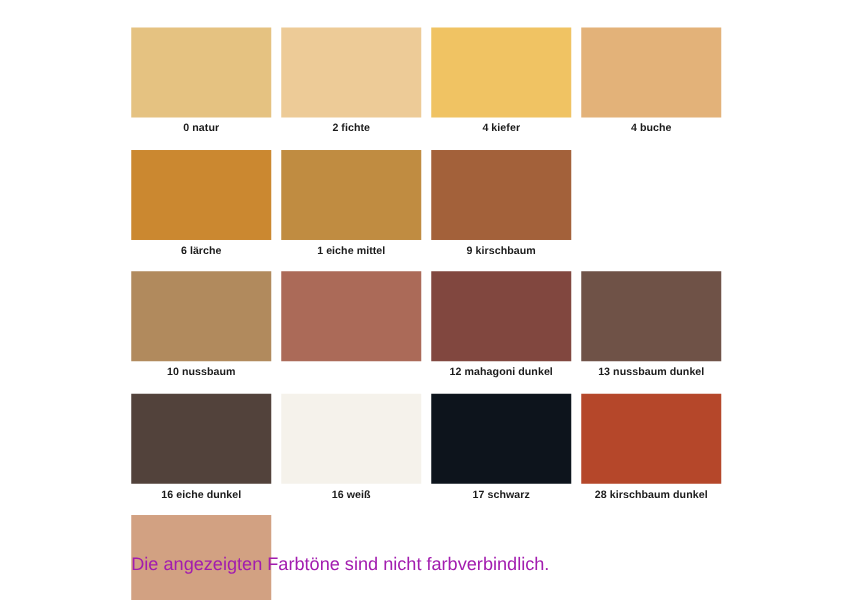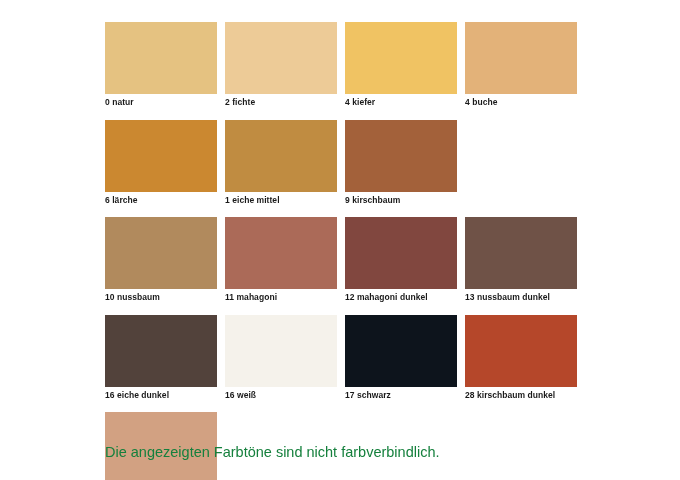--- a/index.html
+++ b/index.html
@@ -22,20 +22,21 @@
   #swatch-grid {
     position: absolute;
     left: 105px;
     top: 22px;
     width: 460px;
   }
   .swatch-row {
     display: flex;
     flex-direction: row;
     margin-bottom: 13px;
+    text-align: center;
   }
   .swatch-cell {
     width: 112px;
     margin-right: 8px;
   }
   .swatch-cell:last-child {
     margin-right: 12px;
   }
   .swatch-chip {
     width: 112px;
@@ -52,21 +53,21 @@
     letter-spacing: 0.05px;
     white-space: nowrap;
   }
   #footer-note {
     position: absolute;
     left: 105px;
     top: 445px;
     font-family: "Liberation Sans", sans-serif;
     font-size: 14.5px;
     font-weight: normal;
-    color: #15803d;
+    color: #a21caf;
     line-height: 1.1;
     white-space: nowrap;
   }
 </style>
 </head>
 <body>
 
 <div id="page">
 
   <div id="swatch-grid">
@@ -102,21 +103,20 @@
           <div class="swatch-label">9 kirschbaum</div>
         </div>
       </div>
       <div class="swatch-row">
         <div class="swatch-cell">
           <div class="swatch-chip" style="background-color: rgb(177, 138, 93);"></div>
           <div class="swatch-label">10 nussbaum</div>
         </div>
         <div class="swatch-cell">
           <div class="swatch-chip" style="background-color: rgb(171, 106, 88);"></div>
-          <div class="swatch-label">11 mahagoni</div>
         </div>
         <div class="swatch-cell">
           <div class="swatch-chip" style="background-color: rgb(129, 71, 63);"></div>
           <div class="swatch-label">12 mahagoni dunkel</div>
         </div>
         <div class="swatch-cell">
           <div class="swatch-chip" style="background-color: rgb(111, 82, 71);"></div>
           <div class="swatch-label">13 nussbaum dunkel</div>
         </div>
       </div>

